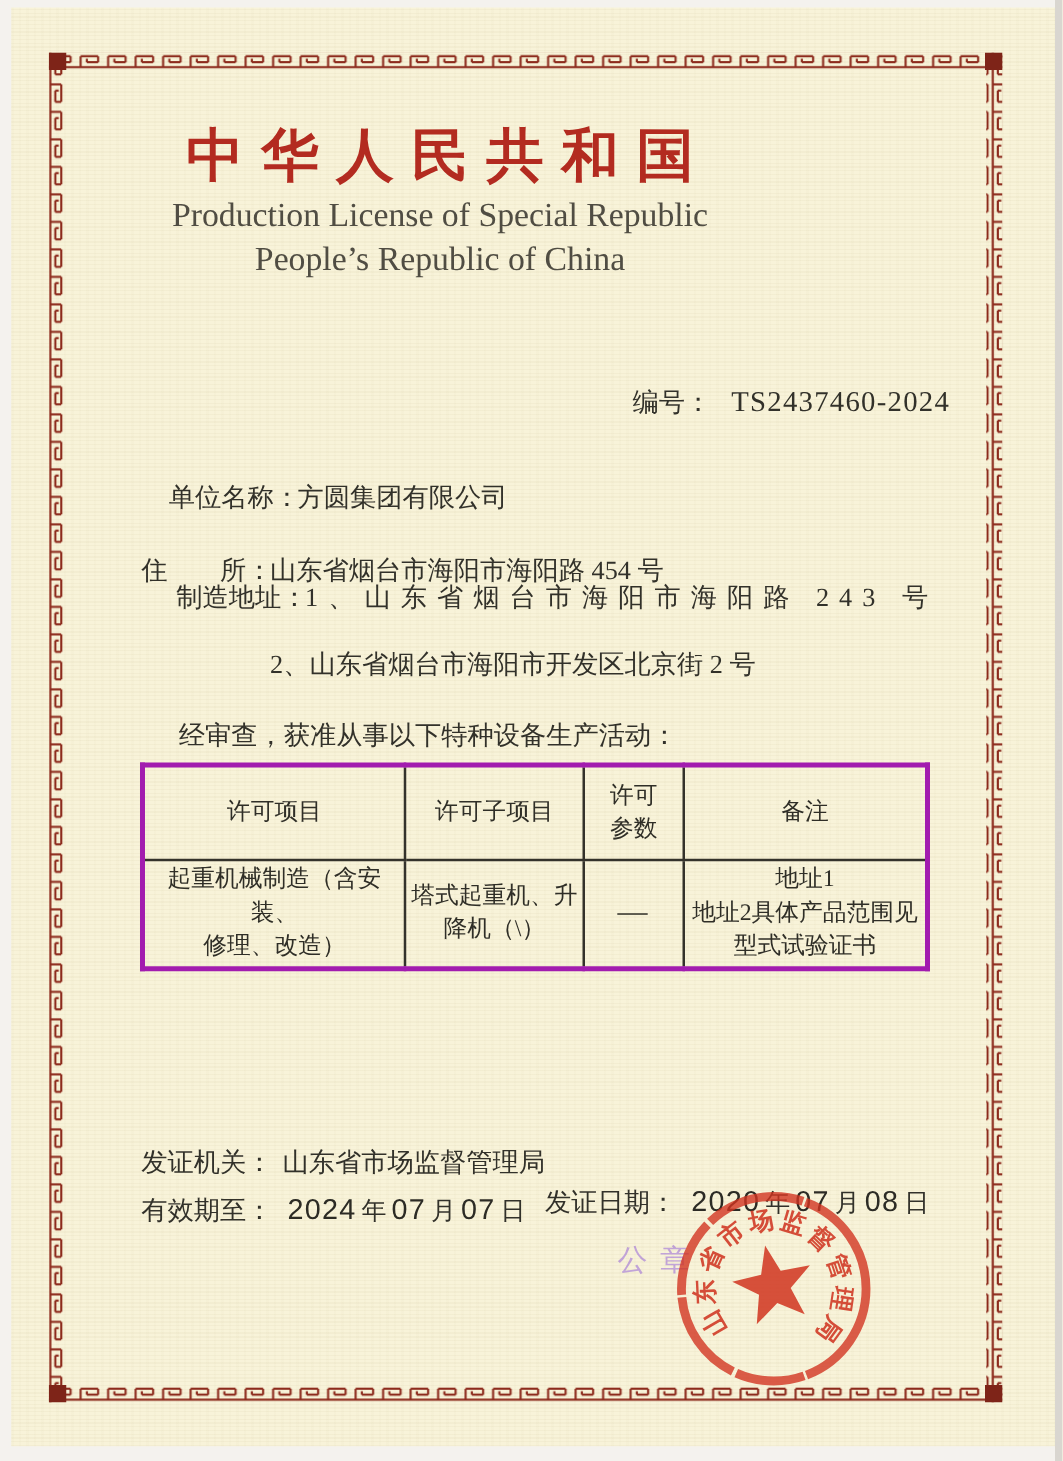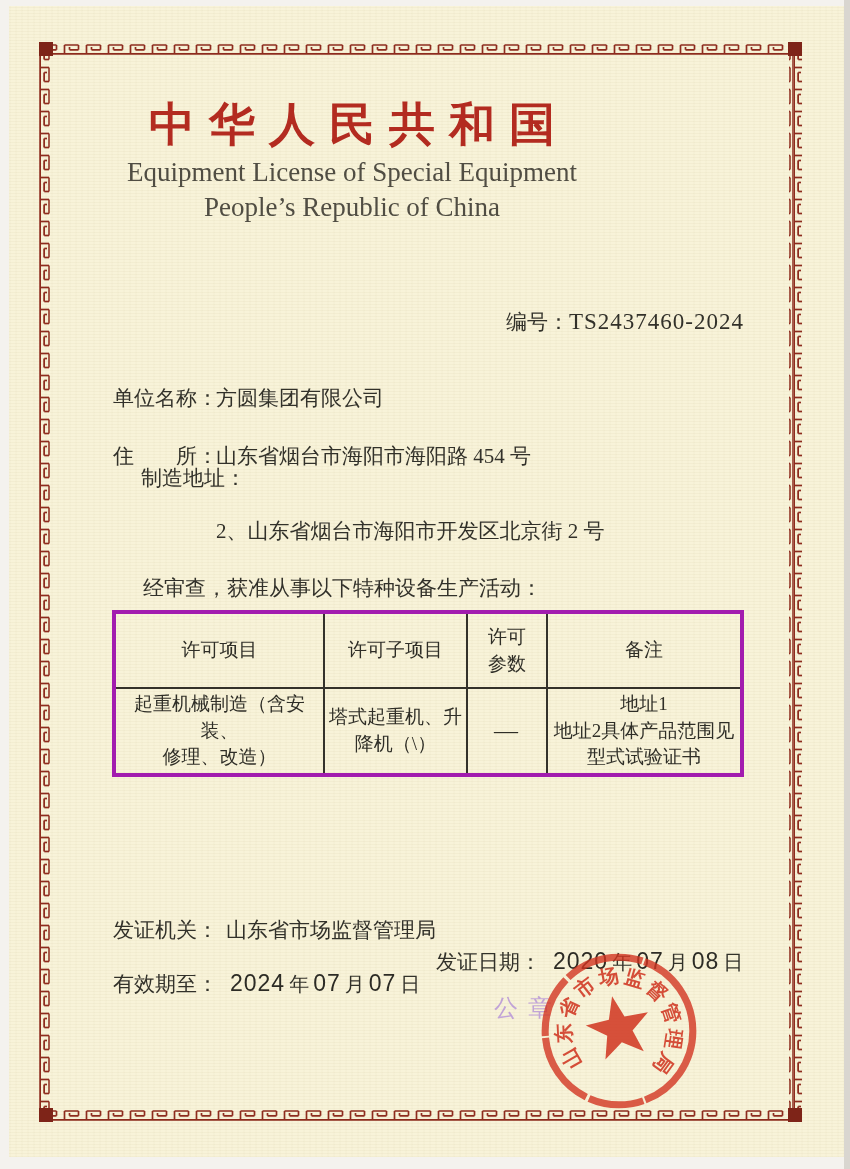--- a/index.html
+++ b/index.html
@@ -27,26 +27,26 @@
     font-size:46px;line-height:52px;letter-spacing:14px;color:#b32b20;margin-left:14px;
   }
   .title-cn2{
     font-family:"Liberation Sans","DejaVu Sans",sans-serif;font-weight:700;
     font-size:47px;line-height:54px;letter-spacing:2px;color:#b32b20;margin-top:5px;margin-left:2px;
   }
   .title-en{font-size:27px;line-height:30px;color:#504d43;margin-top:7px;}
   .title-en2{margin-top:5px;}
   
   .license-row{position:absolute;left:506px;top:308px;font-size:21px;white-space:nowrap;}
-  .license-row .num{font-size:23px;letter-spacing:1px;margin-left:0;}
+  .license-row .num{font-size:23px;letter-spacing:1px;margin-left:16px;}
   
   .field{position:absolute;left:113px;font-size:21px;white-space:nowrap;display:flex;}
   .field .lab{width:102px;flex:none;letter-spacing:0px;}
   .field .val{margin-left:1px;}
-  .f-company{top:384px;}
+  .f-company{top:384px;margin-left:22px;}
   .f-residence{top:442px;}
   .f-mfg1{top:464px;margin-left:28px;}
   .f-mfg1 .val{letter-spacing:8px;}
   .f-mfg2{top:517px;left:215px;}
   .approval-note{position:absolute;left:143px;top:574px;font-size:21px;}
   
   table.lic{
     position:absolute;left:112px;top:610px;width:628px;height:166px;
     border-collapse:collapse;table-layout:fixed;
     font-size:19px;color:#2f2e27;
@@ -55,21 +55,21 @@
     border:2px solid #34322b;text-align:center;vertical-align:middle;
     font-weight:normal;white-space:pre-line;line-height:1.4;padding:2px 3px;
   }
   table.lic{border:4px solid #a21caf;}
   .c1{width:210px;} .c2{width:143px;} .c3{width:80px;} .c4{width:195px;}
   tr.hdr{height:76px;} tr.bod{height:86px;}
   .dash-cell{font-size:24px;letter-spacing:2px;}
   
   .b-row{position:absolute;font-size:21px;white-space:nowrap;text-align:right;}
   .r-issuer{left:113px;top:916px;}
-  .r-valid{left:113px;top:954px;margin-top:16px;}
+  .r-valid{left:113px;top:954px;}
   .r-issue{left:436px;top:948px;}
   .date-num{
     font-family:"Liberation Sans","DejaVu Sans",sans-serif;
     font-size:23px;font-weight:500;letter-spacing:1px;color:#2c2b25;
     padding:0 4px;
   }
   .date-unit{font-size:20px;}
   .b-row .lab{margin-right:8px;}
   
   .watermark{
@@ -102,38 +102,39 @@
   <rect x="0" y="0" width="13" height="1080" fill="url(#mea-v)"></rect>
   <rect x="750" y="0" width="13" height="1080" fill="url(#mea-v)"></rect>
   <rect x="0" y="0" width="14" height="14" fill="#7e2418"></rect>
   <rect x="749" y="0" width="14" height="14" fill="#7e2418"></rect>
   <rect x="0" y="1066" width="14" height="14" fill="#7e2418"></rect>
   <rect x="749" y="1066" width="14" height="14" fill="#7e2418"></rect>
 </svg>
 
 <div class="title-block">
   <div class="title-cn1">中华人民共和国</div>
-  <div class="title-en">Equipment License of Special Equipment</div>
+  <div class="title-en">Production License of Special Republic</div>
   <div class="title-en title-en2">People’s Republic of China</div>
 </div>
 
 <div class="license-row">
   <span class="lab">编号：</span><span class="num">TS2437460-2024</span>
 </div>
 
 <div class="field f-company">
   <span class="lab">单位名称：</span>
   <span class="val">方圆集团有限公司</span>
 </div>
 <div class="field f-residence">
   <span class="lab">住　　所：</span>
   <span class="val">山东省烟台市海阳市海阳路 454 号</span>
 </div>
 <div class="field f-mfg1">
   <span class="lab">制造地址：</span>
+  <span class="val">1、山东省烟台市海阳市海阳路 243 号</span>
 </div>
 <div class="field f-mfg2">
   <span class="val">2、山东省烟台市海阳市开发区北京街 2 号</span>
 </div>
 
 <div class="approval-note">经审查，获准从事以下特种设备生产活动：</div>
 
 <table class="lic">
   <colgroup>
       <col class="c1">

